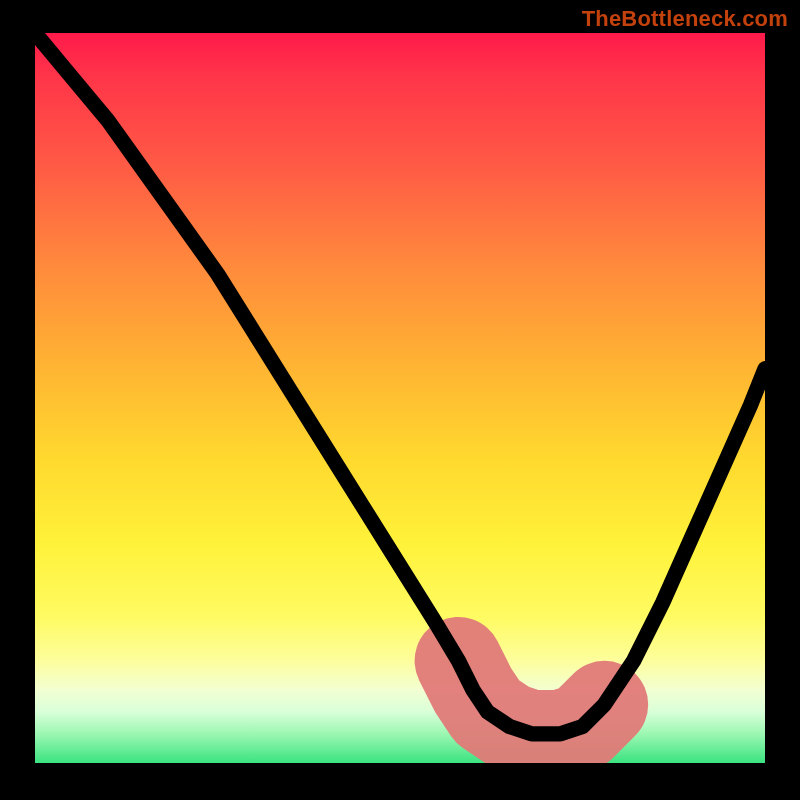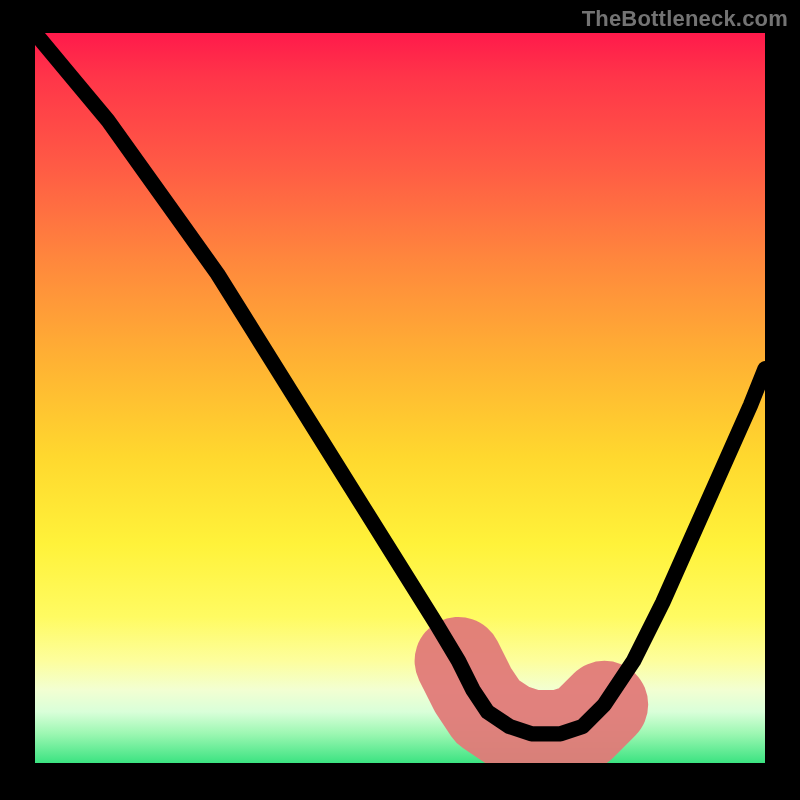--- a/index.html
+++ b/index.html
@@ -14,21 +14,21 @@
   .stage {
     position: relative;
     width: 800px;
     height: 800px;
     background: #000000;
   }
   .watermark {
     position: absolute;
     top: 6px;
     right: 12px;
-    color: #737373;
+    color: #c2410c;
     font-size: 22px;
     font-weight: 600;
     letter-spacing: 0.2px;
     user-select: none;
   }
   .plot-area {
     position: absolute;
     left: 35px;
     top: 33px;
     width: 730px;

